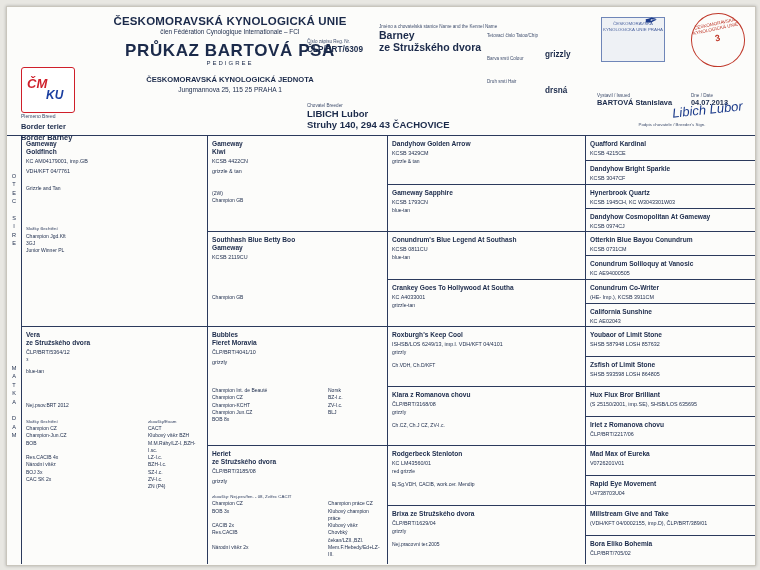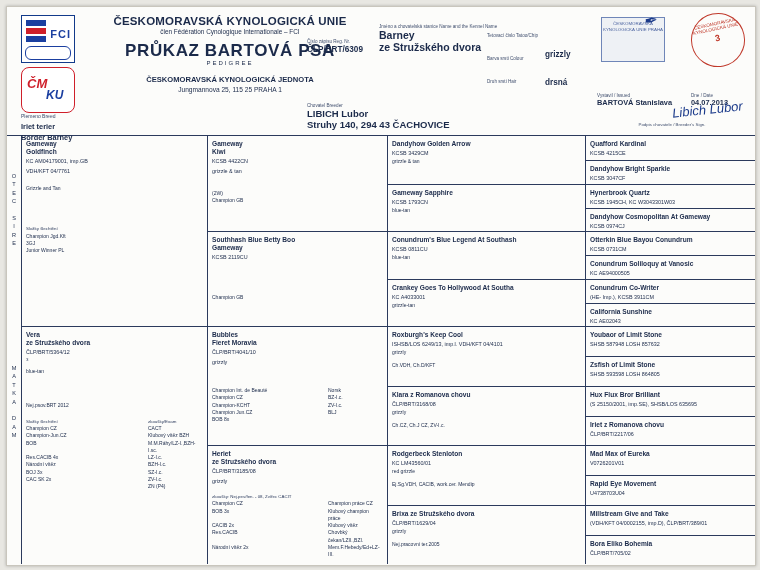--- a/index.html
+++ b/index.html
@@ -30,21 +30,21 @@
   .fci-shield .bars i:nth-child(2){background:#cf1f2a;}
   .fci-shield .bars i:nth-child(3){background:#1b3fa0;}
   .fci-shield .fci{
     position:absolute;right:3px;top:12px;font-size:11px;font-weight:bold;color:#1b3fa0;
     letter-spacing:1px;
   }
   .fci-shield .ring{
     position:absolute;left:3px;bottom:2px;width:44px;height:12px;border:1px solid #1b3fa0;border-radius:6px;
   }
   .cmku-logo{
-    position:absolute;left:4px;top:54px;width:52px;height:44px;border:1px solid #cf1f2a;border-radius:8px;
+    position:absolute;left:4px;top:54px;width:52px;height:44px;border:1px solid #cf1f2a;border-radius:3px;
     background:#fff;
   }
   .cmku-logo .cm{
     position:absolute;left:5px;top:8px;font-size:13px;font-weight:bold;color:#cf1f2a;font-style:italic;
   }
   .cmku-logo .ku{
     position:absolute;left:24px;top:20px;font-size:12px;font-weight:bold;color:#1b3fa0;font-style:italic;
   }
   .breed-block{position:absolute;left:4px;top:100px;width:120px;font-size:5.2px;line-height:1.5;}
   .breed-lbl{font-size:5px;color:#3b4a6b;}
@@ -125,37 +125,28 @@
   .mid-line{position:absolute;left:14px;right:0;top:190px;border-top:1px solid #2b3a5c;}
 </style>
 </head>
 <body>
 
 <div class="page">
 
   <div class="header">
 
     <div class="logo-box">
-      <div class="fci-shield">
-        <div class="bars">
-            <i></i>
-            <i></i>
-            <i></i>
-          </div>
-        <div class="fci">FCI</div>
-        <div class="ring"></div>
-      </div>
       <div class="cmku-logo">
         <div class="cm">ČM</div>
         <div class="ku">KU</div>
       </div>
       <div class="breed-block">
         <div class="breed-lbl">Plemeno
 Breed</div>
-        <div class="breed-val">Iriet terier</div>
+        <div class="breed-val">Border terier</div>
         <div class="breed-val">Border Barney</div>
       </div>
     </div>
 
     <div class="title-col">
       <div class="t-org">ČESKOMORAVSKÁ KYNOLOGICKÁ UNIE</div>
       <div class="t-sub">člen Fédération Cynologique Internationale – FCI</div>
       <div class="t-main">PRŮKAZ BARTOVÁ PSA</div>
       <div class="t-ped">PEDIGREE</div>
       <div class="t-unit">ČESKOMORAVSKÁ KYNOLOGICKÁ JEDNOTA</div>
@@ -188,21 +179,21 @@
         </div>
         <div class="fld" style="margin-top:6px">
           <div class="lab">Druh srsti
 Hair</div>
         </div>
       </div>
       <div class="f-right" style="left:238px;top:26px">
         <div class="fld" style="margin-top:11px">
           <div class="val">grizzly</div>
         </div>
-        <div class="fld" style="margin-top:11px">
+        <div class="fld" style="margin-top:19px">
           <div class="val">drsná</div>
         </div>
       </div>
     </div>
 
     <div class="owner">
       <div class="lab">Chovatel
 Breeder</div>
       <div class="v1">LIBICH Lubor</div>
       <div class="v2">Struhy 140, 294 43 ČACHOVICE</div>

